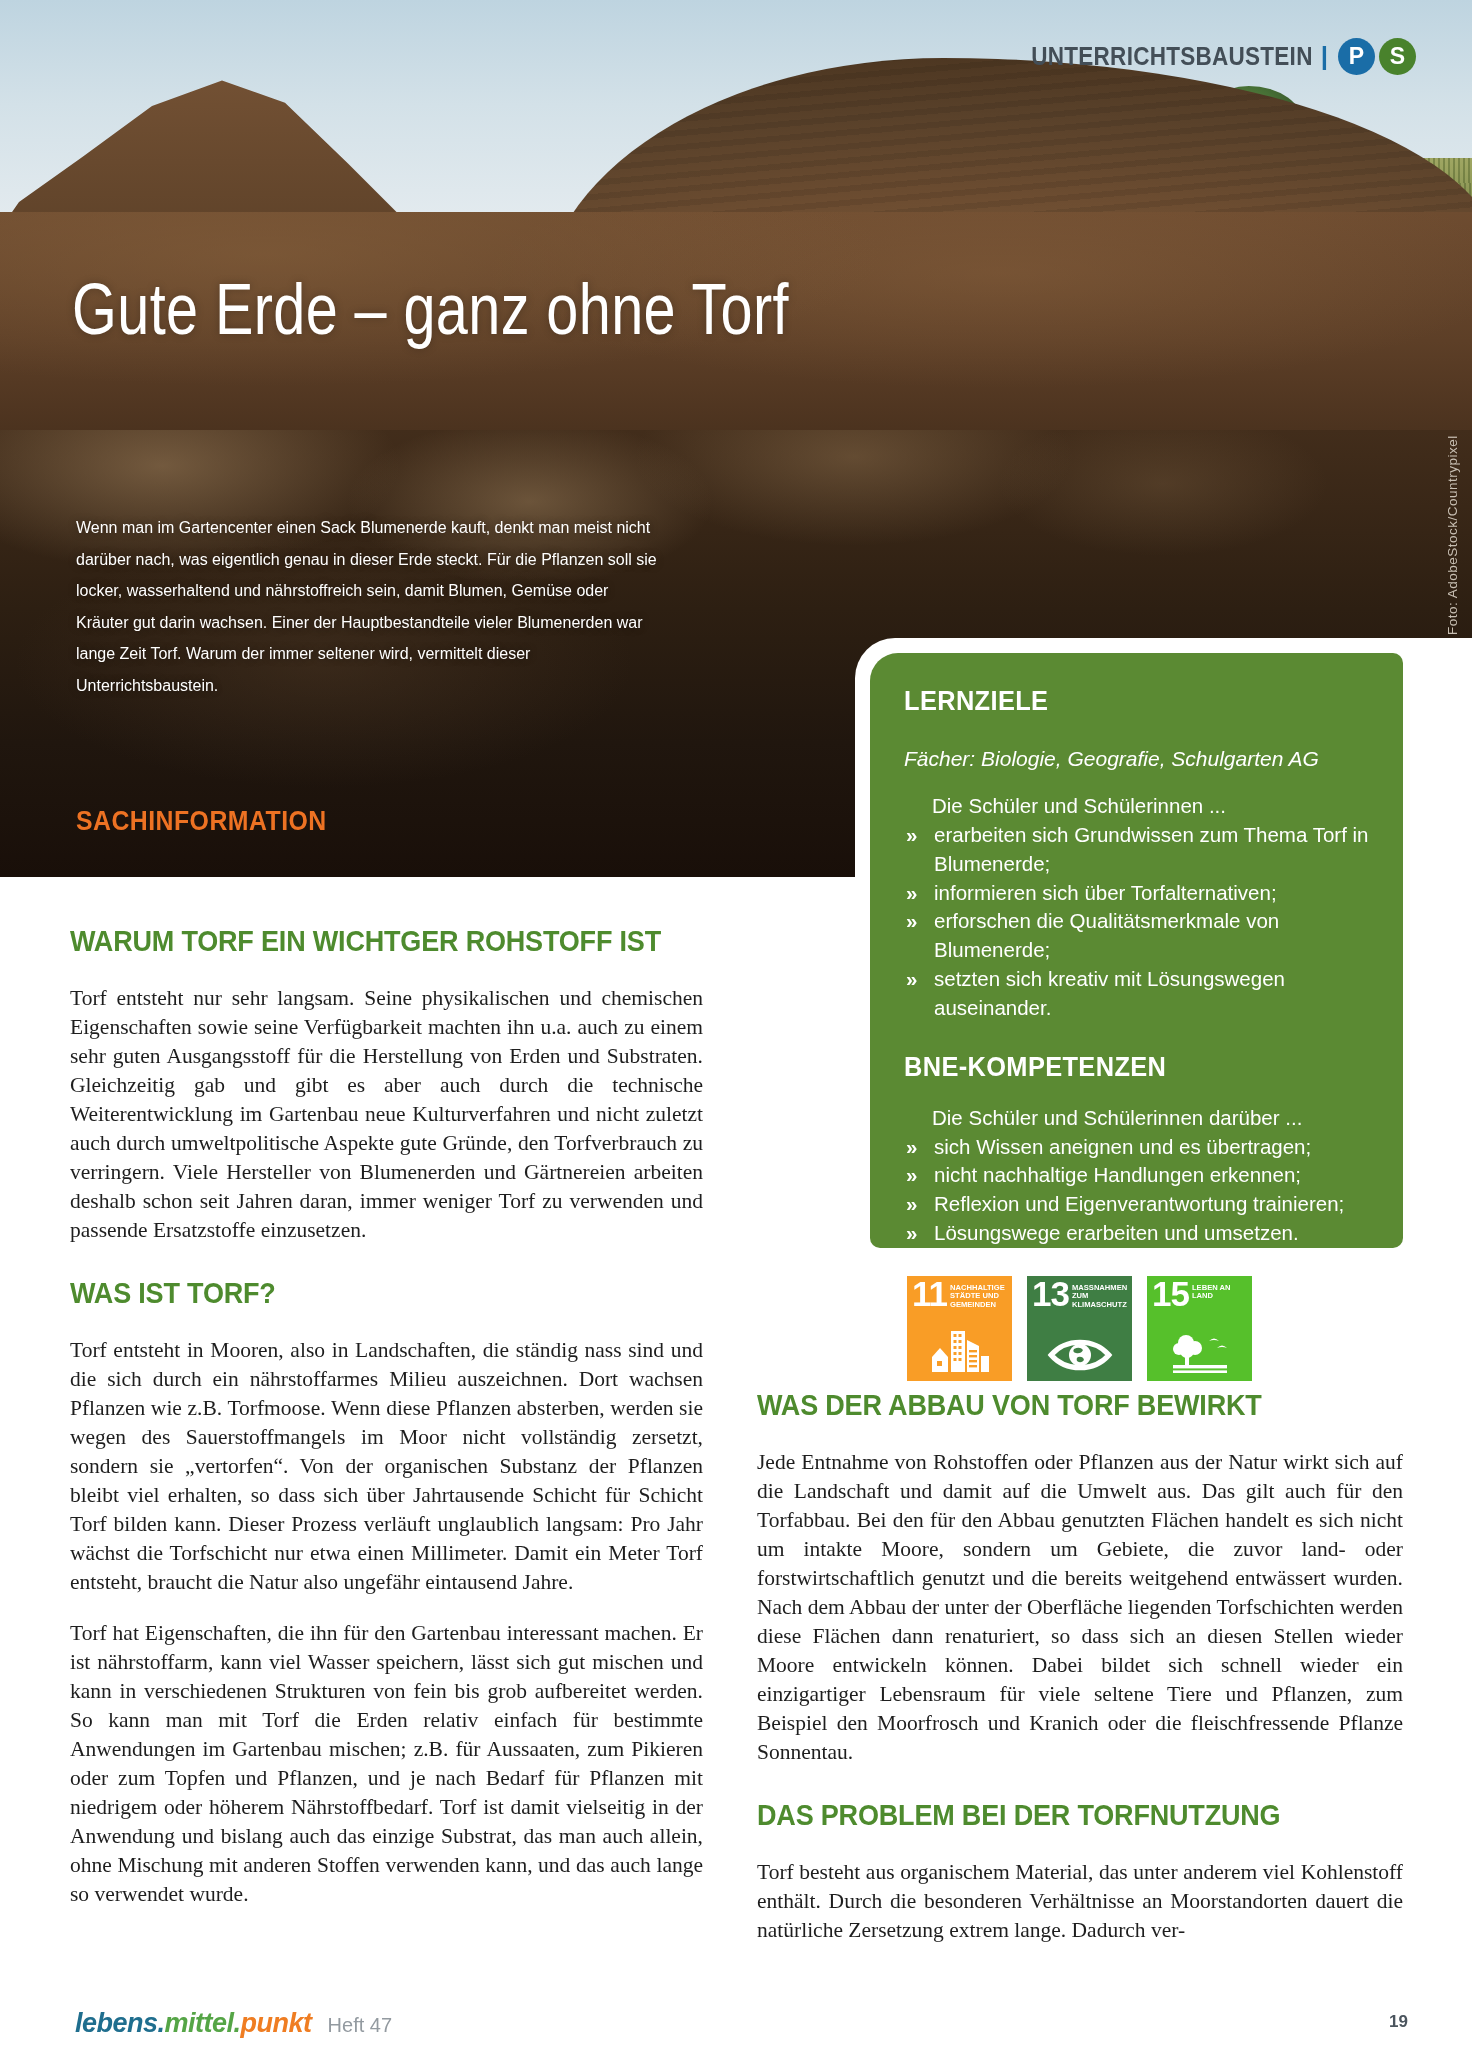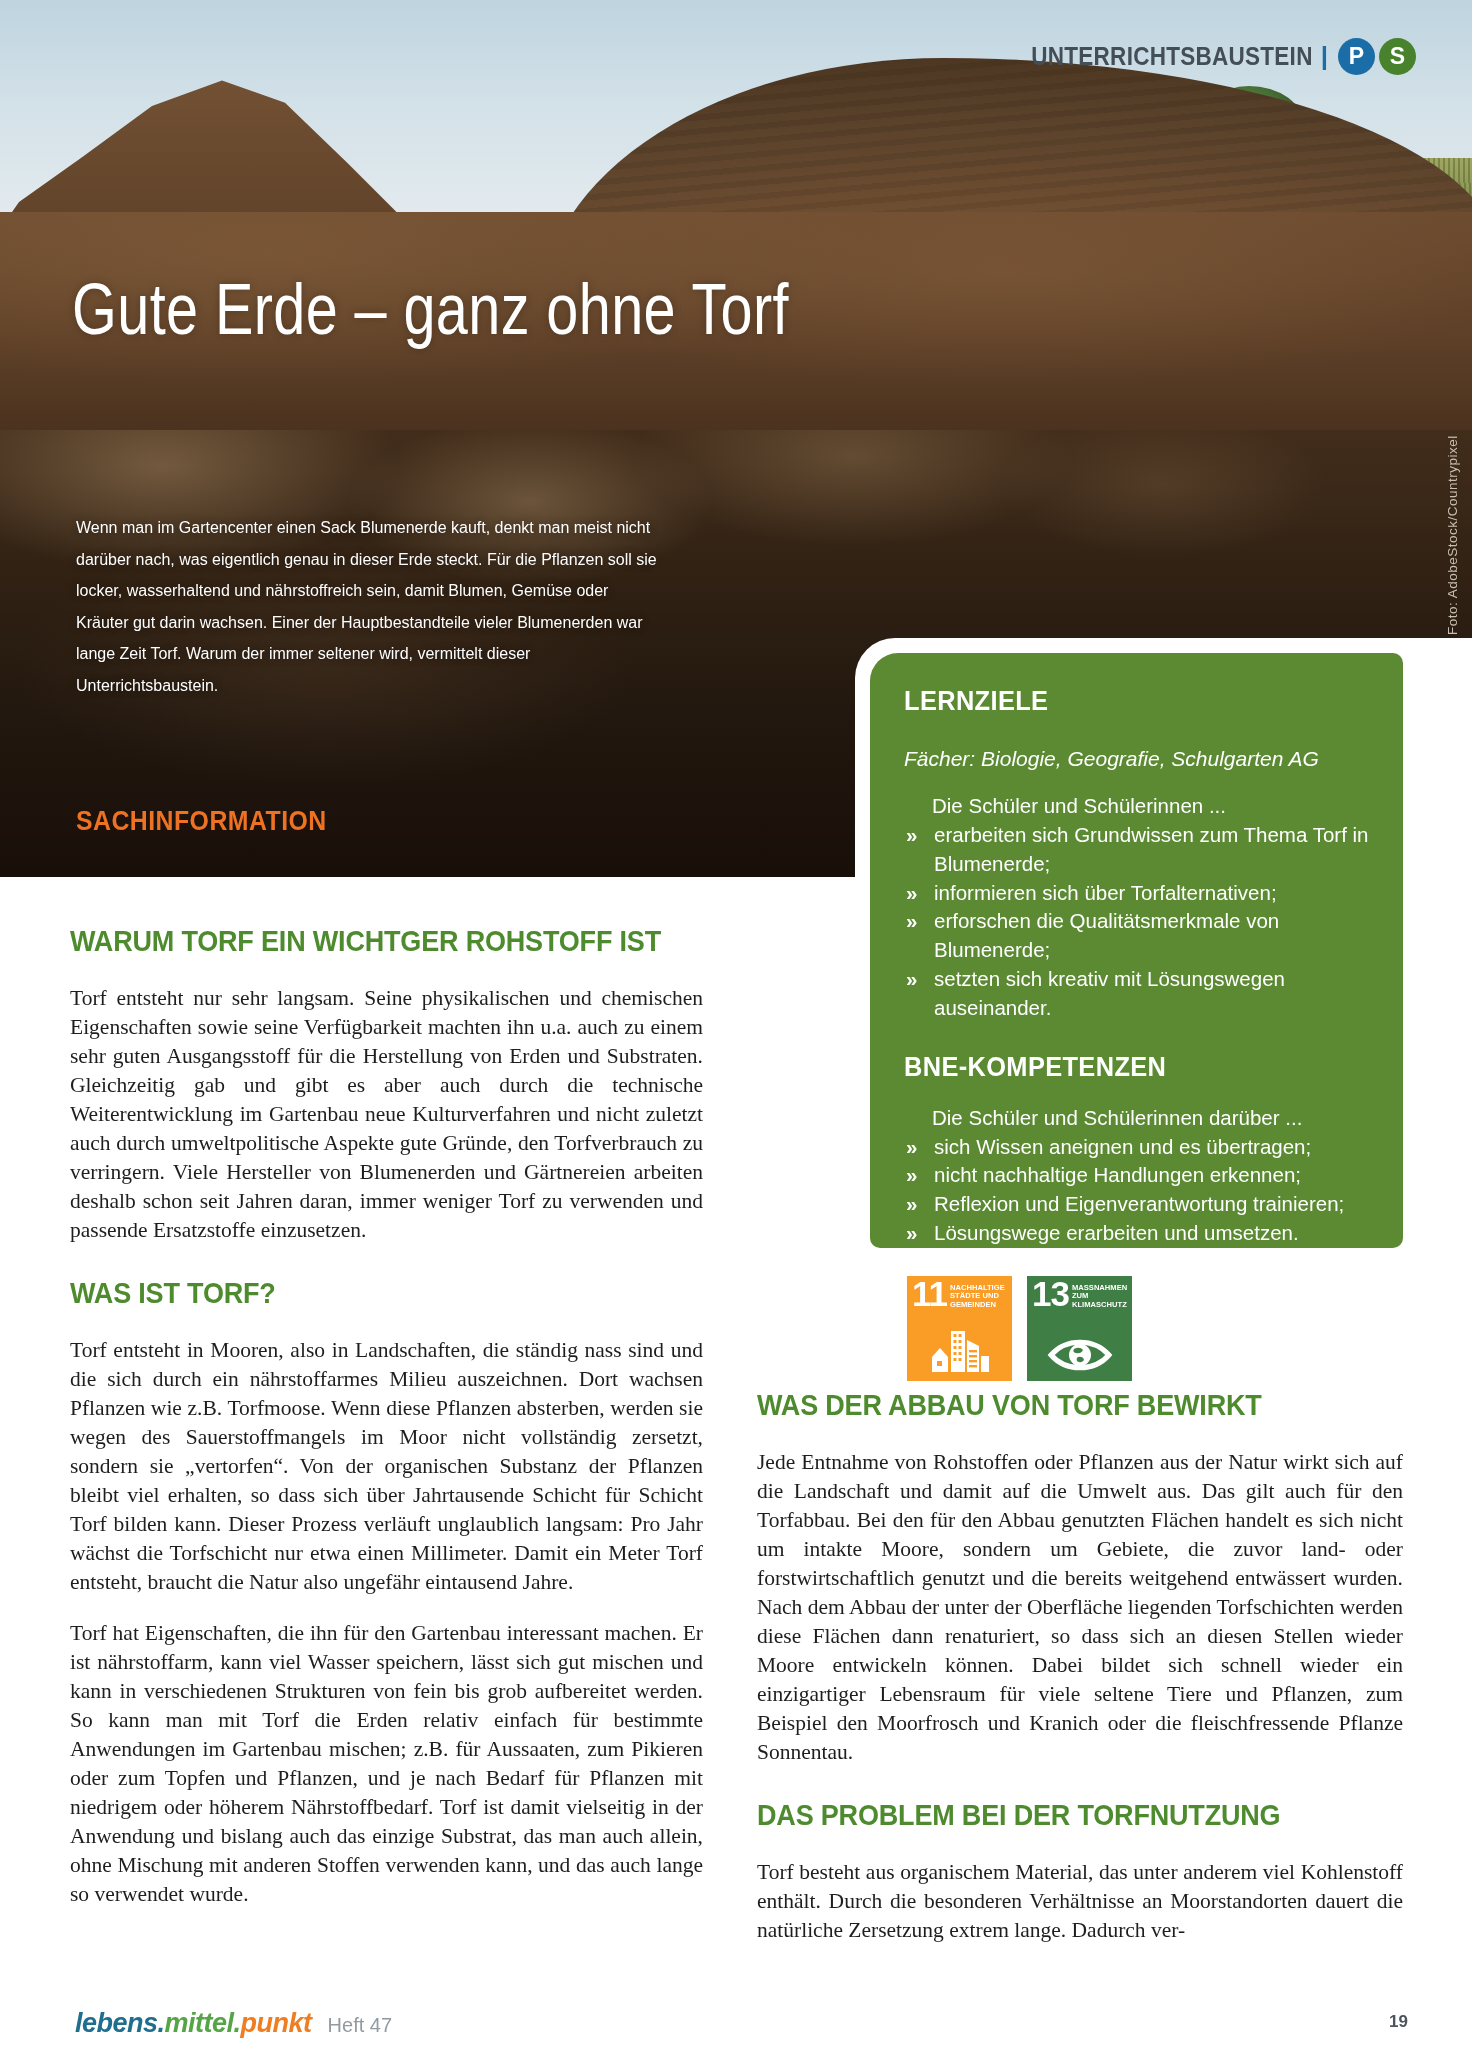--- a/index.html
+++ b/index.html
@@ -194,20 +194,41 @@
             <svg width="66" height="38" viewBox="0 0 66 38">
               <path d="M4,19 C19,2 47,2 62,19 C47,36 19,36 4,19 Z" fill="none" stroke="#ffffff" stroke-width="5"></path>
               <circle cx="33" cy="19" r="11" fill="#ffffff"></circle>
               <g fill="#3f7e44">
                 <path d="M27,13 q6,-3 9,1 q-2,4 -7,3 q-4,-1 -2,-4 Z"></path>
                 <path d="M31,21 q5,-1 6,3 q-3,4 -7,1 q-1,-3 1,-4 Z"></path>
               </g>
             </svg>
           </div>
         </div>
+        <div class="sdg" style="background-color: rgb(86, 192, 43);">
+          <div class="sdg-head">
+            <span class="sdg-num">15</span>
+            <span class="sdg-label">Leben an Land</span>
+          </div>
+          <div class="sdg-art">
+            <svg width="66" height="42" viewBox="0 0 66 42">
+              <g fill="#ffffff">
+                <circle cx="19" cy="11" r="8"></circle>
+                  <circle cx="28" cy="16" r="7"></circle>
+                <circle cx="12" cy="17" r="6"></circle>
+                  <circle cx="20" cy="19" r="7"></circle>
+                <rect x="18" y="23" width="4" height="10"></rect>
+                <rect x="6" y="33" width="54" height="3.4"></rect>
+                <rect x="6" y="38.4" width="54" height="2.6"></rect>
+                <path d="M42,9 q5,-5 10,0 q-5,-2 -10,0 Z"></path>
+                <path d="M50,16 q5,-5 10,0 q-5,-2 -10,0 Z"></path>
+              </g>
+            </svg>
+          </div>
+        </div>
       </div>
     </div>
   </div>
 
   <div class="col col-left">
     <h2>WARUM TORF EIN WICHTGER ROHSTOFF IST</h2>
     <p>Torf entsteht nur sehr langsam. Seine physikalischen und chemischen Eigenschaften sowie seine Verfügbarkeit machten ihn u.a. auch zu einem sehr guten Ausgangsstoff für die Herstellung von Erden und Substraten. Gleichzeitig gab und gibt es aber auch durch die technische Weiterentwicklung im Gartenbau neue Kulturverfahren und nicht zuletzt auch durch umweltpolitische Aspekte gute Gründe, den Torfverbrauch zu verringern. Viele Hersteller von Blumenerden und Gärtnereien arbeiten deshalb schon seit Jahren daran, immer weniger Torf zu verwenden und passende Ersatzstoffe einzusetzen.</p>
     <h2>WAS IST TORF?</h2>
     <p>Torf entsteht in Mooren, also in Landschaften, die ständig nass sind und die sich durch ein nährstoffarmes Milieu auszeichnen. Dort wachsen Pflanzen wie z.B. Torfmoose. Wenn diese Pflanzen absterben, werden sie wegen des Sauerstoffmangels im Moor nicht vollständig zersetzt, sondern sie „vertorfen“. Von der organischen Substanz der Pflanzen bleibt viel erhalten, so dass sich über Jahrtausende Schicht für Schicht Torf bilden kann. Dieser Prozess verläuft unglaublich langsam: Pro Jahr wächst die Torfschicht nur etwa einen Millimeter. Damit ein Meter Torf entsteht, braucht die Natur also ungefähr eintausend Jahre.</p>
     <p>Torf hat Eigenschaften, die ihn für den Gartenbau interessant machen. Er ist nährstoffarm, kann viel Wasser speichern, lässt sich gut mischen und kann in verschiedenen Strukturen von fein bis grob aufbereitet werden. So kann man mit Torf die Erden relativ einfach für bestimmte Anwendungen im Gartenbau mischen; z.B. für Aussaaten, zum Pikieren oder zum Topfen und Pflanzen, und je nach Bedarf für Pflanzen mit niedrigem oder höherem Nährstoffbedarf. Torf ist damit vielseitig in der Anwendung und bislang auch das einzige Substrat, das man auch allein, ohne Mischung mit anderen Stoffen verwenden kann, und das auch lange so verwendet wurde.</p>

